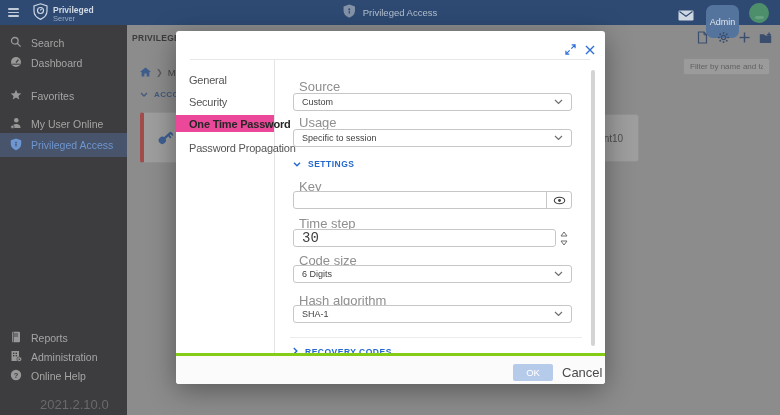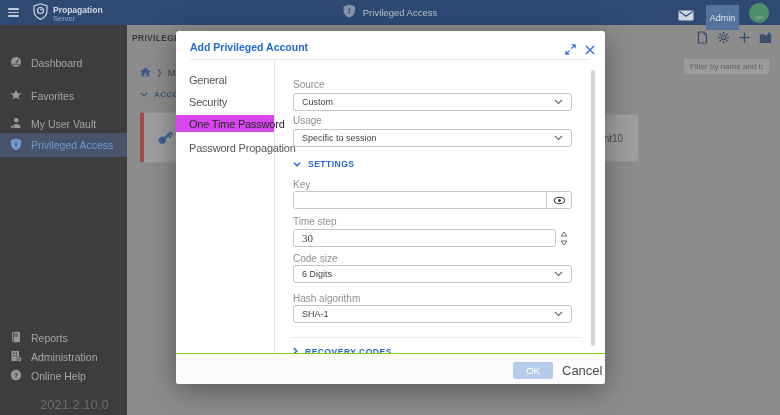--- a/index.html
+++ b/index.html
@@ -10,21 +10,21 @@
   .topbar{position:absolute;left:0;top:0;width:780px;height:25px;background:#2e4a73}
   .burger{position:absolute;left:8px;top:8px;width:11px;cursor:pointer}
   .burger div{height:1.5px;background:#c2cbd8;margin-bottom:2.2px;border-radius:1px}
   .brand{position:absolute;left:33px;top:3px;display:flex;align-items:center;gap:5px}
   .brand svg{color:#cdd6e2}
   .brand .l1{font-size:8.5px;font-weight:bold;color:#d3dae4;line-height:9px}
   .brand .l2{font-size:7.5px;color:#96a8bf;line-height:8px}
   .tb-center{position:absolute;left:50%;top:0;height:25px;transform:translateX(-50%);display:flex;align-items:center;gap:7px;color:#b4c0ce;font-size:9.5px;white-space:nowrap}
   .tb-center svg{color:#8593a8}
   .mail-btn{position:absolute;left:678px;top:7px;color:#cfd7e2;cursor:pointer}
-  .admin-btn{position:absolute;left:706px;top:5px;width:33px;height:25px;background:#54749d;border-radius:0;color:#dde5ee;font-size:9px;display:flex;align-items:center;justify-content:center;cursor:pointer}
+  .admin-btn{position:absolute;left:706px;top:5px;width:33px;height:33px;background:#54749d;border-radius:7px;color:#dde5ee;font-size:9px;display:flex;align-items:center;justify-content:center;cursor:pointer}
   .avatar{position:absolute;left:749px;top:2.5px;width:20px;height:20px;border-radius:50%;background:#4d8f6a;cursor:pointer}
   .avatar .dash{position:absolute;left:5.5px;top:13px;width:9px;height:3px;border-radius:2px;background:#66a282}
 
   
   .sidebar{position:absolute;left:0;top:25px;width:127px;height:390px;background:#3d3d3f}
   .side-item{position:absolute;left:0;width:127px;height:20px;display:flex;align-items:center;gap:9px;padding-left:10px;color:#a5a5a5;font-size:10.5px;cursor:pointer;white-space:nowrap}
   .side-item svg{flex:none;color:#989898}
   .side-item.sel{background:#47546b;color:#6e96d0;height:24px}
   .side-item.sel svg{color:#6e96d0}
   .si0{top:8px}.si1{top:28px}.si2{top:61px}.si3{top:69px}.si4{top:89px}.si5{top:108px}
@@ -48,44 +48,44 @@
   .card2{position:absolute;left:560px;top:114px;width:79px;height:48px;background:#9e9e9e;border:1px solid #929292;border-radius:3px;display:flex;align-items:center;justify-content:center;font-size:10px;color:#4e4e4e;cursor:pointer}
 
   
   .modal{position:absolute;left:176px;top:31px;width:429px;height:353px;background:#fff;border-radius:3px;box-shadow:0 6px 28px rgba(0,0,0,.38)}
   .modal-title{position:absolute;left:14px;top:10px;font-size:10.5px;font-weight:bold;color:#2468cf}
   .m-expand{position:absolute;left:389px;top:10px;color:#2e6fd6;cursor:pointer}
   .m-close{position:absolute;left:409px;top:10px;color:#2e6fd6;cursor:pointer}
   .m-divider{position:absolute;left:14px;top:28px;width:400px;height:1px;background:#e7e7e7}
   .m-tabs{position:absolute;left:0;top:29px;width:99px;height:293px;border-right:1px solid #e4e4e4}
   .m-tab{position:absolute;left:0;width:98px;height:17px;display:flex;align-items:center;padding-left:13px;font-size:11px;color:#555;cursor:pointer;white-space:nowrap;letter-spacing:-.2px}
-  .m-tab.sel{background:#d946ef;color:#262626;font-weight:normal}
+  .m-tab.sel{background:#ec4899;color:#262626;font-weight:bold}
   .mt0{top:11px}.mt1{top:33px}.mt2{top:55px}.mt3{top:79px}
-  .f-label{position:absolute;left:117px;font-size:10px;color:#8f8f8f;white-space:nowrap}
+  .f-label{position:absolute;left:123px;font-size:13px;color:#8f8f8f;white-space:nowrap}
   .f-field{position:absolute;left:117px;width:279px;height:18px;border:1px solid #c6c6c6;border-radius:3px;display:flex;align-items:center;font-size:9px;color:#3f3f3f;background:#fff;padding-left:8px;cursor:pointer}
   .f-field .chev{position:absolute;right:8px;display:flex;color:#6e6e6e}
   .lb-src{top:48px}.fd-src{top:62px}
   .lb-usage{top:84px}.fd-usage{top:98px}
   .settings-row{position:absolute;left:117px;top:128px;display:flex;gap:7px;align-items:center;color:#2468cf;font-size:8.5px;font-weight:bold;letter-spacing:.5px;cursor:pointer}
   .lb-key{top:148px}
   .fd-key{top:160px;padding-left:0;cursor:default}
   .fd-key input{flex:1;border:none;outline:none;height:14px;font-size:9px;padding-left:8px;font-family:"Liberation Sans",sans-serif;min-width:0}
   .eye-sep{width:1px;height:16px;background:#c6c6c6}
   .eye-btn{width:24px;display:flex;align-items:center;justify-content:center;color:#3f3f3f;cursor:pointer;height:100%}
   .lb-time{top:185px}
   .fd-time{top:198px;width:263px;padding-left:0}
-  .fd-time input{flex:1;border:none;outline:none;height:14px;font-size:11px;padding-left:8px;font-family:Liberation Serif, serif;min-width:0;color:#3f3f3f}
+  .fd-time input{flex:1;border:none;outline:none;height:14px;font-size:14px;padding-left:8px;font-family:Liberation Mono, monospace;min-width:0;color:#3f3f3f}
   .spin{position:absolute;left:384px;color:#6e6e6e;cursor:pointer;display:flex}
   .spin-up{top:200px}.spin-down{top:209px}
   .lb-code{top:222px}.fd-code{top:234px}
   .lb-hash{top:262px}.fd-hash{top:274px}
   .sec-divider{position:absolute;left:114px;top:306px;width:292px;height:1px;background:#ececec}
   .recovery-row{position:absolute;left:117px;top:316px;display:flex;gap:7px;align-items:center;color:#2468cf;font-size:8.5px;font-weight:bold;letter-spacing:.5px;cursor:pointer}
   .m-scroll{position:absolute;left:415px;top:39px;width:4px;height:276px;background:#d4d4d4;border-radius:2px;cursor:pointer}
-  .m-footer{position:absolute;left:0;top:322px;width:429px;height:31px;background:#fbfbfb;border-top:1px solid #84cc16;border-radius:0 0 3px 3px}
+  .m-footer{position:absolute;left:0;top:322px;width:429px;height:31px;background:#fbfbfb;border-top:3px solid #84cc16;border-radius:0 0 3px 3px}
   .ok-btn{position:absolute;left:337px;top:8px;width:40px;height:17px;background:#b6cbea;color:#fff;font-size:9.5px;border-radius:2px;display:flex;align-items:center;justify-content:center;cursor:pointer}
   .cancel-btn{position:absolute;left:386px;top:8px;height:17px;display:flex;align-items:center;font-size:13px;color:#4a4a4a;cursor:pointer}
 </style>
 </head>
 <body>
 
 <div class="app">
 
   <div class="topbar">
     <div class="burger">
@@ -95,21 +95,21 @@
       </div>
     <div class="brand">
       <span>
         <svg width="15" height="18" viewBox="0 0 15 18">
             <path d="M7.5 .8 14 2.9 V8 c0 4.2-2.7 6.7-6.5 8.4C3.7 14.7 1 12.2 1 8 V2.9 Z" fill="none" stroke="currentColor" stroke-width="1.2"></path>
             <circle cx="7.5" cy="7.5" r="3" fill="none" stroke="currentColor" stroke-width="1.2"></circle>
             <path d="M7.5 7.5 a1.5 1.5 0 0 1 1.5 -1.5" fill="none" stroke="currentColor" stroke-width="1.1"></path>
           </svg>
       </span>
       <span>
-        <div class="l1">Propagation</div>
+        <div class="l1">Privileged</div>
         <div class="l2">Server</div>
       </span>
     </div>
     <div class="tb-center">
       <span>
         <svg width="13" height="15" viewBox="0 0 13 15">
             <path d="M6.5 .6 12.2 2.4 V6.6 c0 3.6-2.3 5.7-5.7 7.2C3.1 12.3.8 10.2.8 6.6 V2.4 Z" fill="currentColor"></path>
             <circle cx="6.5" cy="5.3" r="1" fill="#2e4a73"></circle>
             <rect x="5.9" y="6.5" width="1.2" height="3.2" rx=".6" fill="#2e4a73"></rect>
           </svg>
@@ -122,41 +122,48 @@
           <path d="M1.5 1.5 8 6.2 14.5 1.5" fill="none" stroke="#2e4a73" stroke-width="1.1"></path>
         </svg>
     </span>
     <div class="admin-btn">Admin</div>
     <div class="avatar">
         <div class="dash"></div>
       </div>
   </div>
 
   <div class="sidebar">
+    <div class="side-item si0">
+      <span><svg width="12" height="12" viewBox="0 0 12 12">
+            <circle cx="4.8" cy="4.8" r="3.3" fill="none" stroke="currentColor" stroke-width="1.3"></circle>
+            <line x1="7.3" y1="7.3" x2="10.6" y2="10.6" stroke="currentColor" stroke-width="1.3"></line>
+          </svg></span>
+      <span>Search</span>
+    </div>
     <div class="side-item si1">
       <span><svg width="12" height="12" viewBox="0 0 12 12">
             <circle cx="6" cy="6" r="5" fill="currentColor"></circle>
             <line x1="6" y1="6.6" x2="8.4" y2="3.6" stroke="#3d3d3f" stroke-width="1.2"></line>
             <path d="M2.2 8.2 h7.6" stroke="#3d3d3f" stroke-width="1"></path>
           </svg></span>
       <span>Dashboard</span>
     </div>
     <div class="side-item si2">
       <span><svg width="12" height="12" viewBox="0 0 12 12">
             <path d="M6 .7 7.5 4.2 11.3 4.5 8.4 6.9 9.3 10.6 6 8.6 2.7 10.6 3.6 6.9 .7 4.5 4.5 4.2Z" fill="currentColor"></path>
           </svg></span>
       <span>Favorites</span>
     </div>
     <div class="side-item si4">
       <span><svg width="12" height="12" viewBox="0 0 12 12">
             <circle cx="6.3" cy="3.3" r="2.3" fill="currentColor"></circle>
             <path d="M2 11 c0-2.6 1.9-4.1 4.3-4.1 2.4 0 4.3 1.5 4.3 4.1Z" fill="currentColor"></path>
             <circle cx="2.4" cy="9.9" r="1.7" fill="currentColor" stroke="#3d3d3f" stroke-width=".7"></circle>
           </svg></span>
-      <span>My User Vault</span>
+      <span>My User Online</span>
     </div>
     <div class="side-item si5 sel">
       <span><svg width="12" height="13" viewBox="0 0 12 13">
             <path d="M6 .5 11.2 2.2 V6 c0 3.2-2.1 5-5.2 6.3C2.9 11 .8 9.2.8 6 V2.2 Z" fill="currentColor"></path>
             <circle cx="6" cy="4.6" r=".9" fill="#47546b"></circle>
             <rect x="5.45" y="5.7" width="1.1" height="2.9" rx=".55" fill="#47546b"></rect>
           </svg></span>
       <span>Privileged Access</span>
     </div>
     <div class="side-item si6">
@@ -255,21 +262,20 @@
           <rect x="16.4" y="10.5" width="1.8" height="4" rx=".9"></rect>
         </g>
       </svg>
   </div>
 
   <div class="card2">
     <span>Account10</span>
   </div>
 
   <div class="modal">
-    <div class="modal-title">Add Privileged Account</div>
     <span class="m-expand"><svg width="11" height="11" viewBox="0 0 12 12">
           <path d="M7.3 1 H11 V4.7 M11 1 6.9 5.1 M4.7 11 H1 V7.3 M1 11 5.1 6.9" fill="none" stroke="currentColor" stroke-width="1.3"></path>
         </svg></span>
     <span class="m-close"><svg width="10" height="10" viewBox="0 0 10 10">
           <path d="M1 1 9 9 M9 1 1 9" stroke="currentColor" stroke-width="1.4"></path>
         </svg></span>
     <div class="m-divider"></div>
 
     <div class="m-tabs">
       <div class="m-tab mt0">General</div>

